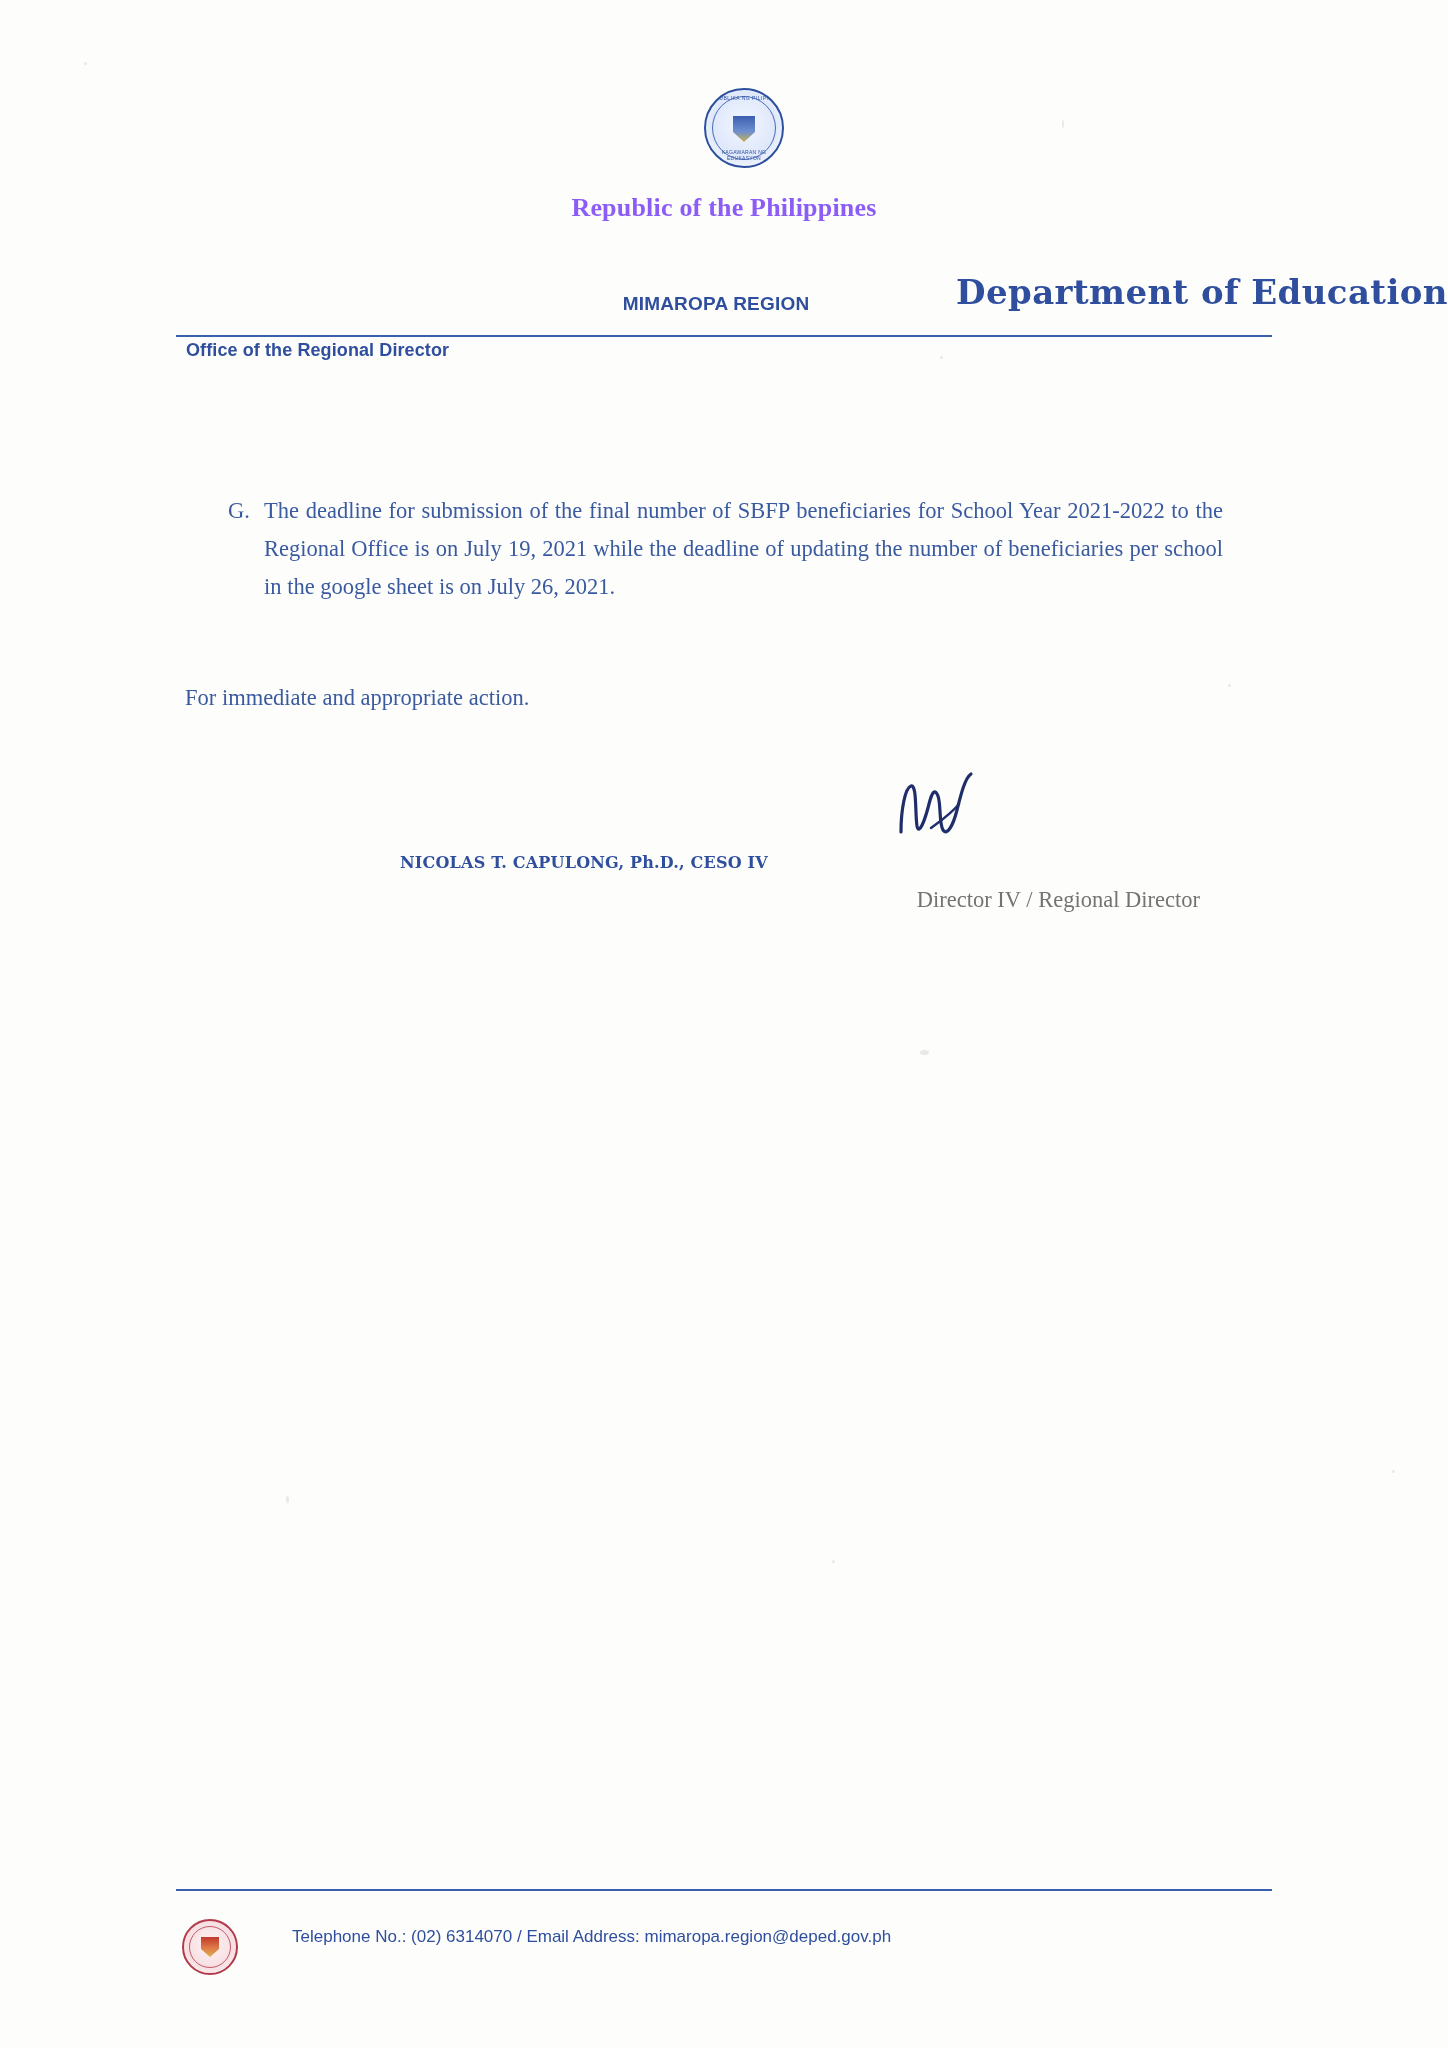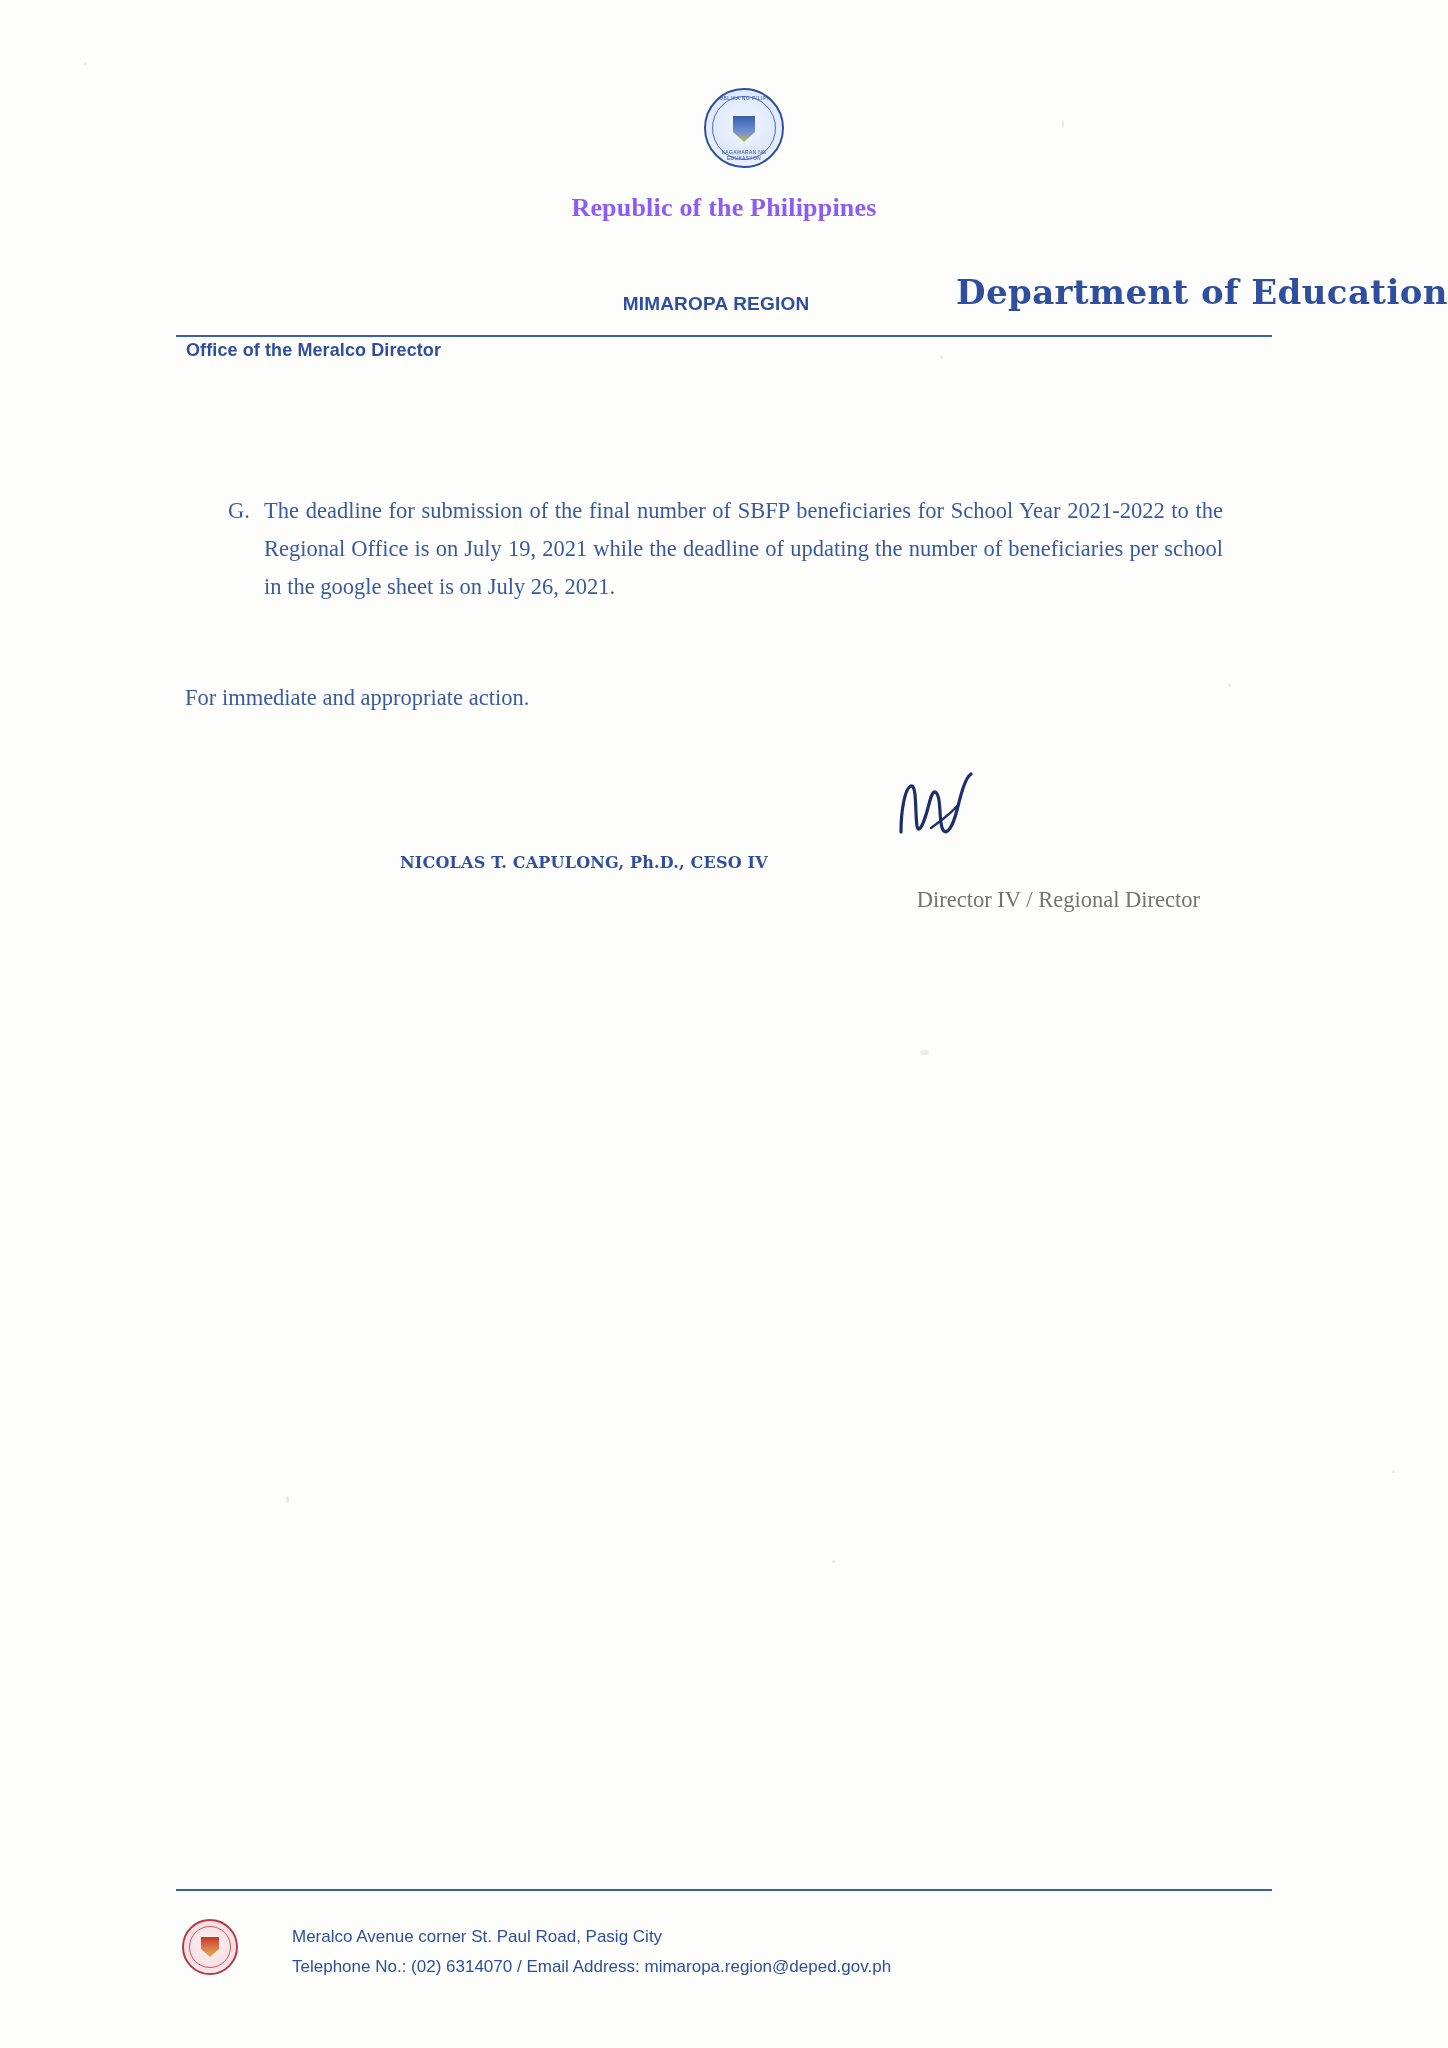--- a/index.html
+++ b/index.html
@@ -250,21 +250,21 @@
     <div class="seal-top-text">REPUBLIKA NG PILIPINAS</div>
     <div class="inner-shield"></div>
     <div class="seal-bottom-text">KAGAWARAN NG EDUKASYON</div>
   </div>
 
   <div class="hdr-republic">Republic of the Philippines</div>
   <div class="hdr-dept">Department of Education</div>
   <div class="hdr-region">MIMAROPA REGION</div>
 
   <div class="rule-top"></div>
-  <div class="hdr-office">Office of the Meralco Director</div>
+  <div class="hdr-office">Office of the Regional Director</div>
 
   <div class="item-block">
     <div class="item-label">G.</div>
     <div class="item-text">The deadline for submission of the final number of SBFP beneficiaries for School Year 2021-2022 to the Regional Office is on July 19, 2021 while the deadline of updating the number of beneficiaries per school in the google sheet is on July 26, 2021.</div>
   </div>
 
   <div class="closing">For immediate and appropriate action.</div>
 
   <div class="signature-mark">
     <svg width="85" height="70" viewBox="0 0 85 70">
@@ -277,21 +277,20 @@
   <div class="sig-title">Director IV / Regional Director</div>
 
   <div class="rule-bottom"></div>
 
   <div class="footer-seal">
     <div class="fring"></div>
     <div class="fshield"></div>
   </div>
 
   <div class="footer-lines">
-    <div>Meralco Avenue corner St. Paul Road, Pasig City</div>
     <div>Telephone No.: (02) 6314070 / Email Address: mimaropa.region@deped.gov.ph</div>
   </div>
 
   <div class="speck" style="left:84px;top:62px;width:3px;height:3px;"></div>
   <div class="speck" style="left:1062px;top:120px;width:2px;height:8px;"></div>
   <div class="speck" style="left:940px;top:356px;width:3px;height:3px;"></div>
   <div class="speck" style="left:1228px;top:684px;width:3px;height:3px;"></div>
   <div class="speck" style="left:920px;top:1050px;width:9px;height:5px;"></div>
   <div class="speck" style="left:286px;top:1496px;width:3px;height:7px;"></div>
   <div class="speck" style="left:832px;top:1560px;width:3px;height:3px;"></div>

